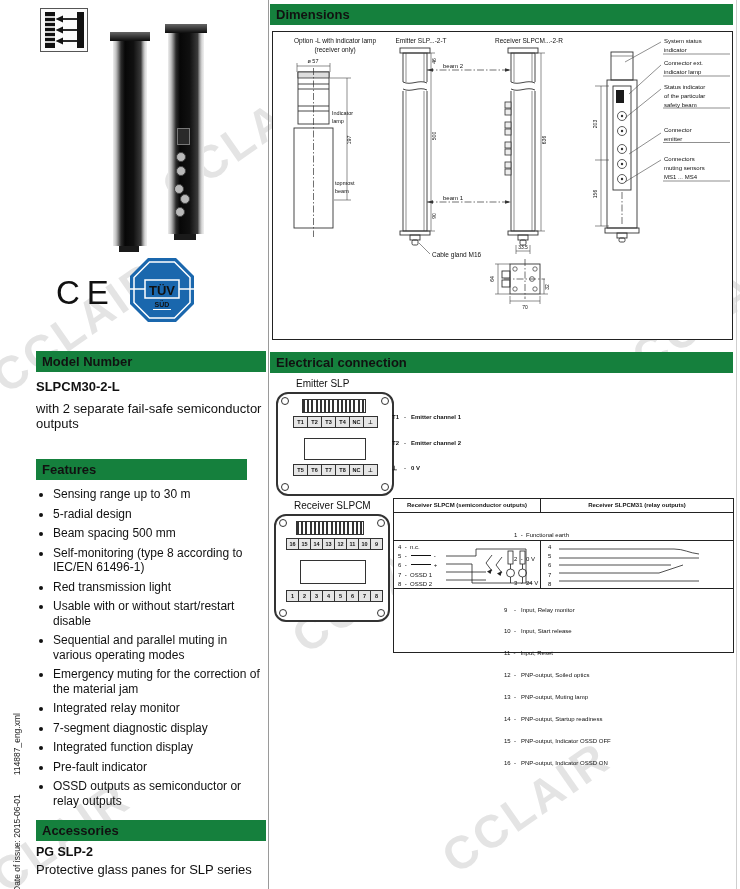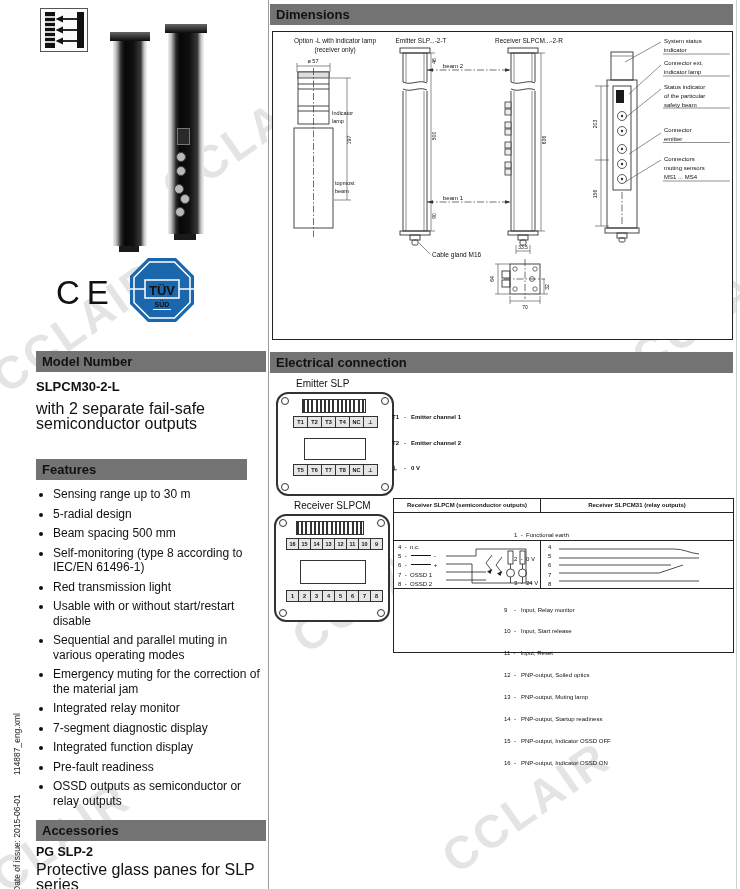--- a/index.html
+++ b/index.html
@@ -2,23 +2,23 @@
 <html><head>
 <meta charset="utf-8">
 <style>
   html,body{margin:0;padding:0;}
   body{width:740px;height:889px;position:relative;background:#fff;overflow:hidden;
        font-family:"Liberation Sans", sans-serif;color:#111;}
   .wm{position:absolute;font-size:46px;font-weight:bold;color:#e4e4e4;letter-spacing:3px;
       transform:rotate(-35deg);z-index:0;white-space:nowrap;}
   .layer{position:absolute;z-index:1;}
   .vline{position:absolute;top:0;width:1px;height:889px;background:#9a9a9a;z-index:1;}
-  .hdr{position:absolute;background:#737373;height:21px;box-sizing:border-box;
+  .hdr{position:absolute;background:#15803d;height:21px;box-sizing:border-box;
        font-size:13px;font-weight:bold;padding:3px 16px 0 6px;z-index:2;}
-  .txt12{font-size:16px;line-height:15px;}
+  .txt12{font-size:13px;line-height:15px;}
   .bold{font-weight:bold;}
   ul.features{margin:0;padding:0 0 0 17px;}
   ul.features li{font-size:12px;line-height:14.5px;margin-bottom:5px;}
   .sidetext{position:absolute;left:12px;top:892px;transform:rotate(-90deg);
             transform-origin:left top;font-size:8.5px;white-space:pre;z-index:2;color:#222;}
   
   .tower{position:absolute;background:linear-gradient(90deg,#ededed 0,#c2c2c2 3px,#8a8a8a 5px,
           #2b2b2b 8px,#070707 12px,#101010 60%,#3a3a3a 82%,#9a9a9a 88%,#d8d8d8 94%,#f0f0f0 100%);}
   .tower .cap{position:absolute;left:-3px;top:-8px;right:-3px;height:9px;
           background:linear-gradient(#666,#0c0c0c);}
@@ -147,21 +147,21 @@
     <li>5-radial design</li>
     <li>Beam spacing 500 mm</li>
     <li>Self-monitoring (type 8 according to IEC/EN 61496-1)</li>
     <li>Red transmission light</li>
     <li>Usable with or without start/restart disable</li>
     <li>Sequential and parallel muting in various operating modes</li>
     <li>Emergency muting for the correction of the material jam</li>
     <li>Integrated relay monitor</li>
     <li>7-segment diagnostic display</li>
     <li>Integrated function display</li>
-    <li>Pre-fault readiness</li>
+    <li>Pre-fault indicator</li>
     <li>OSSD outputs as semiconductor or relay outputs</li>
   </ul>
 </div>
 
 <div class="hdr" style="left:36px;top:820px;width:230px">Accessories</div>
 <div class="layer bold" style="left:36px;top:845px;font-size:12.5px">PG SLP-2</div>
 <div class="layer txt12" style="left:36px;top:862px;width:228px">Protective glass panes for SLP series</div>
 
 <div class="hdr" style="left:270px;top:4px;width:463px">Dimensions</div>
 

